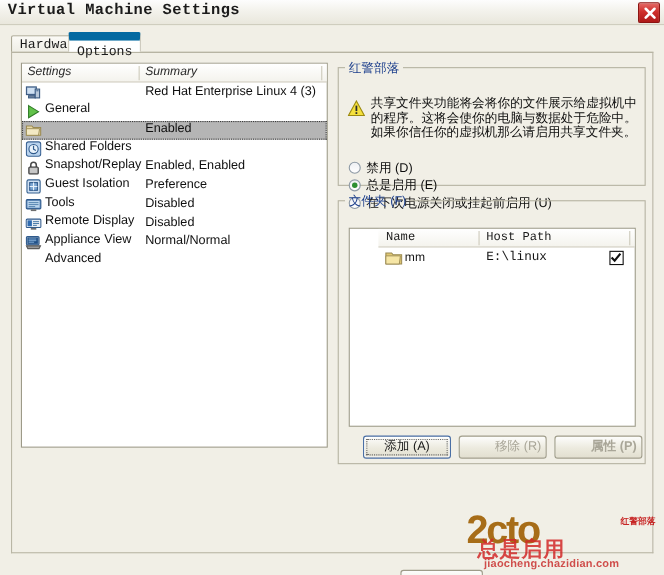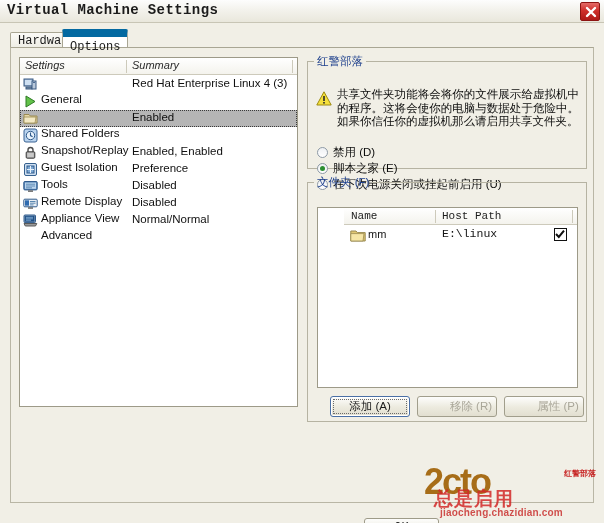--- a/index.html
+++ b/index.html
@@ -264,21 +264,21 @@
   .btn.focused {
     border: 1px solid #4a6fa5;
     box-shadow: inset 0 0 0 1px #ffffff;
   }
   .btn.focused .inner {
     position: absolute; left: 2px; top: 2px; right: 2px; bottom: 2px;
     border: 1px dotted #6b6b6b;
   }
   .b-add { left: 0px; width: 80px; }
   .b-remove { left: 87px; width: 80px; }
-  .b-prop { left: 174px; width: 80px; }
+  .b-prop { left: 174px; width: 80px; font-weight: bold; }
 
   
   .bottom-bar { position: absolute; left: 0; top: 486px; width: 604px; height: 37px; }
   .bbtn {
     position: absolute; top: 8px;
     width: 75px; height: 21px;
     font-family: "Liberation Mono", monospace;
     font-size: 12px;
     color: #1a1a1a;
     background: linear-gradient(to bottom, #fdfdfc 0%, #edebdf 55%, #e2dfd0 100%);
@@ -496,21 +496,21 @@
 
           <div class="radios">
             <div class="radio-row">
               <span class="rbt"></span>
               <span class="rlabel">禁用 (D)</span>
             </div>
             <div class="radio-row">
               <span class="rbt">
                   <span class="dot"></span>
                 </span>
-              <span class="rlabel">脚本之家 (E)</span>
+              <span class="rlabel">总是启用 (E)</span>
             </div>
             <div class="radio-row">
               <span class="rbt"></span>
               <span class="rlabel">在下次电源关闭或挂起前启用 (U)</span>
             </div>
           </div>
         </fieldset>
 
         <fieldset class="grp grp-folders">
           <legend>文件夹 (F)</legend>

